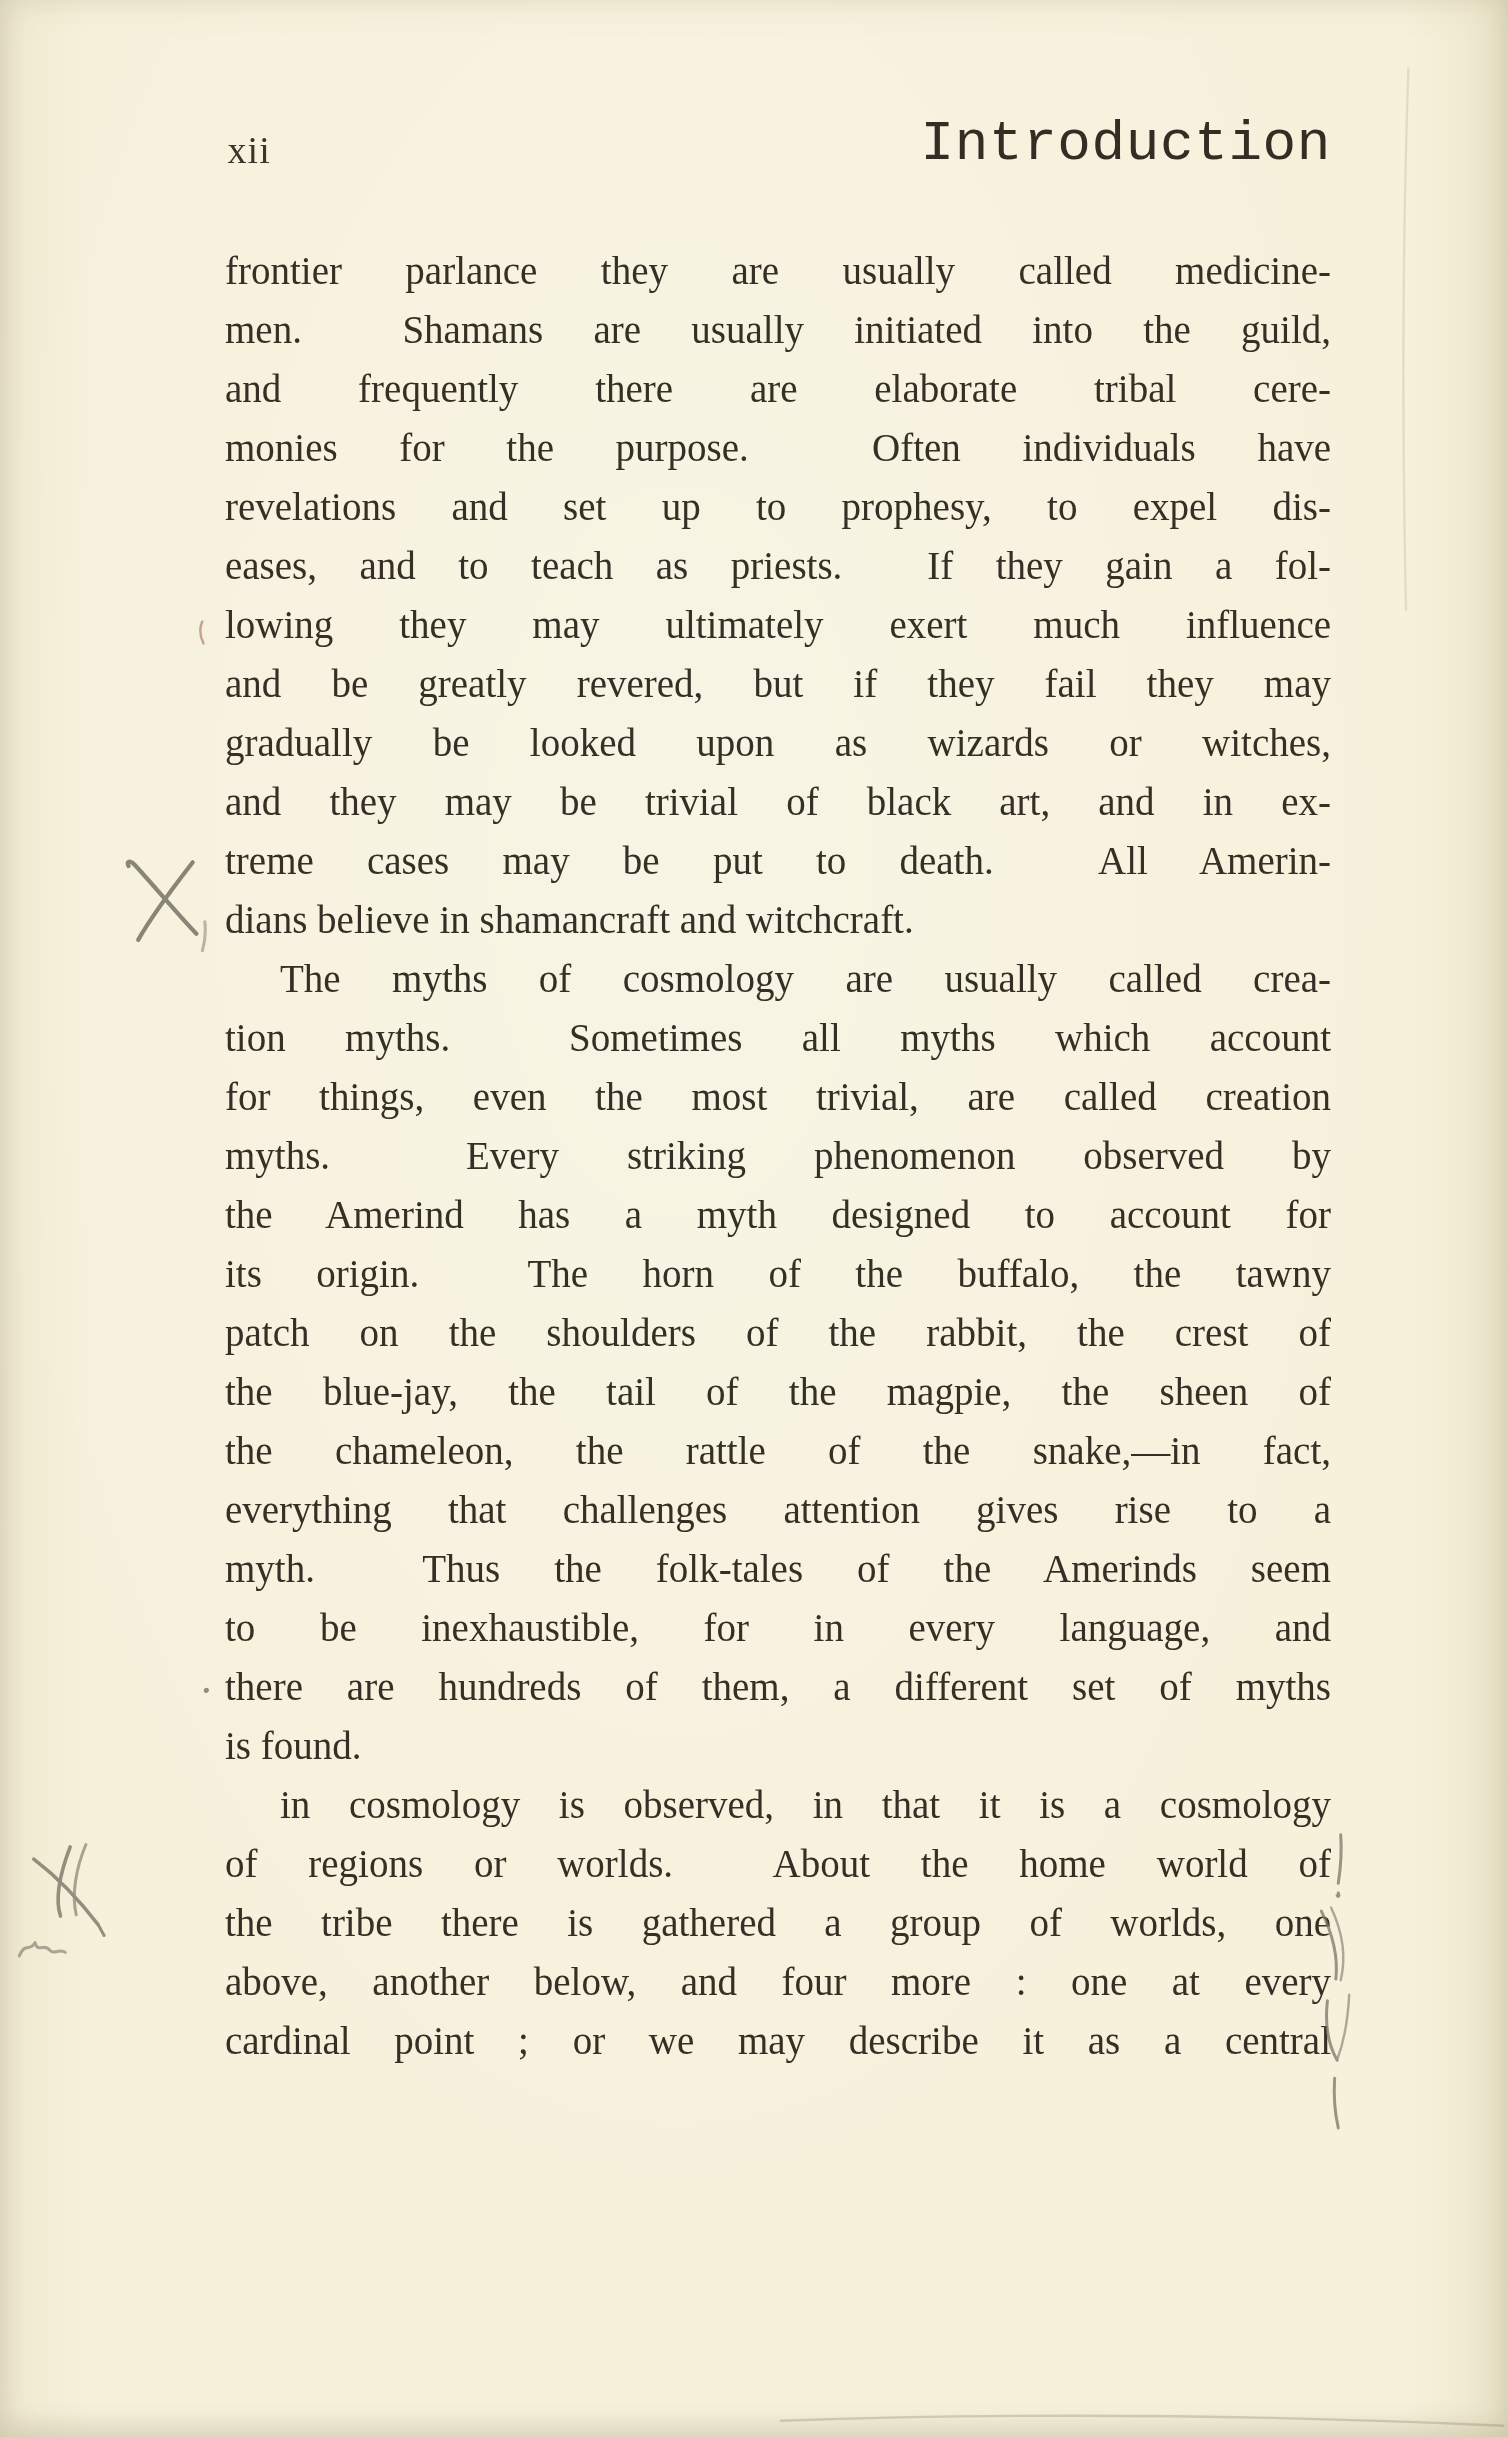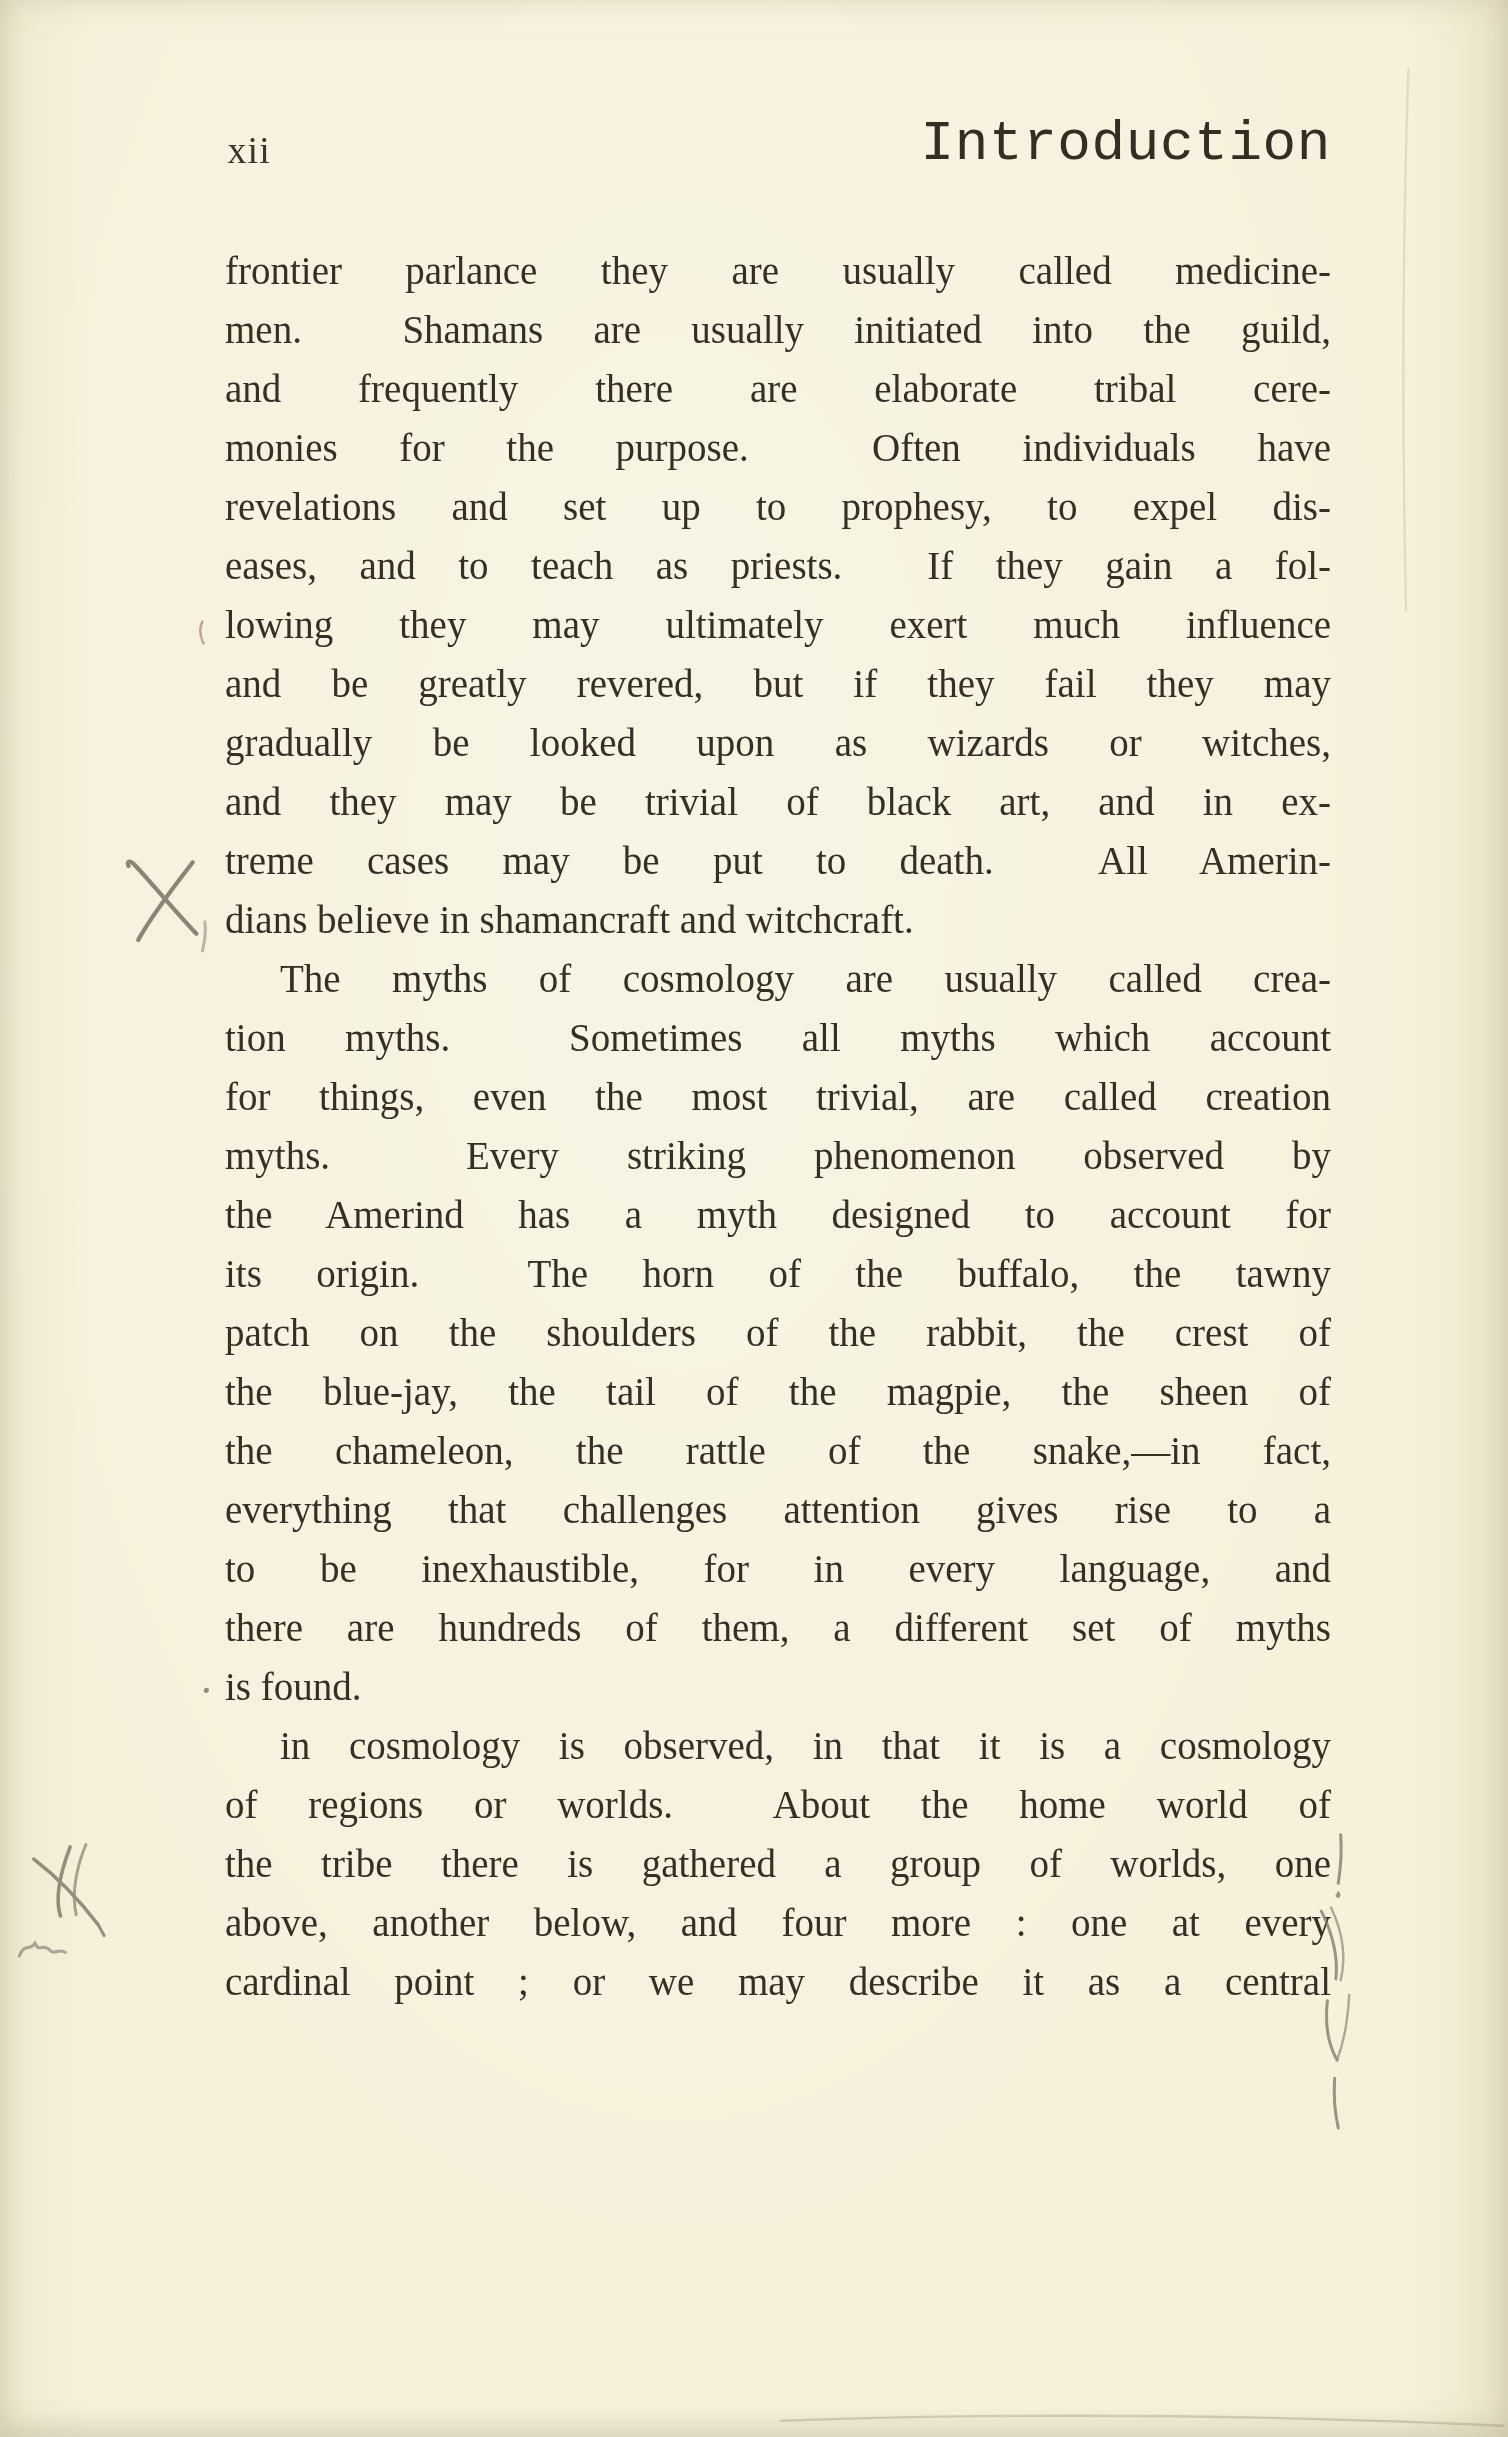--- a/index.html
+++ b/index.html
@@ -114,20 +114,21 @@
         <div class="line">The myths of cosmology are usually called crea-</div>
         <div class="line">tion myths.&nbsp; Sometimes all myths which account</div>
         <div class="line">for things, even the most trivial, are called creation</div>
         <div class="line">myths.&nbsp; Every striking phenomenon observed by</div>
         <div class="line">the Amerind has a myth designed to account for</div>
         <div class="line">its origin.&nbsp; The horn of the buffalo, the tawny</div>
         <div class="line">patch on the shoulders of the rabbit, the crest of</div>
         <div class="line">the blue-jay, the tail of the magpie, the sheen of</div>
         <div class="line">the chameleon, the rattle of the snake,—in fact,</div>
         <div class="line">everything that challenges attention gives rise to a</div>
+        <div class="line">myth.&nbsp; Thus the folk-tales of the Amerinds seem</div>
         <div class="line">to be inexhaustible, for in every language, and</div>
         <div class="line">there are hundreds of them, a different set of myths</div>
         <div class="line last">is found.</div>
       </div>
       <div class="para indent">
         <div class="line">in cosmology is observed, in that it is a cosmology</div>
         <div class="line">of regions or worlds.&nbsp; About the home world of</div>
         <div class="line">the tribe there is gathered a group of worlds, one</div>
         <div class="line">above, another below, and four more : one at every</div>
         <div class="line">cardinal point ; or we may describe it as a central</div>

